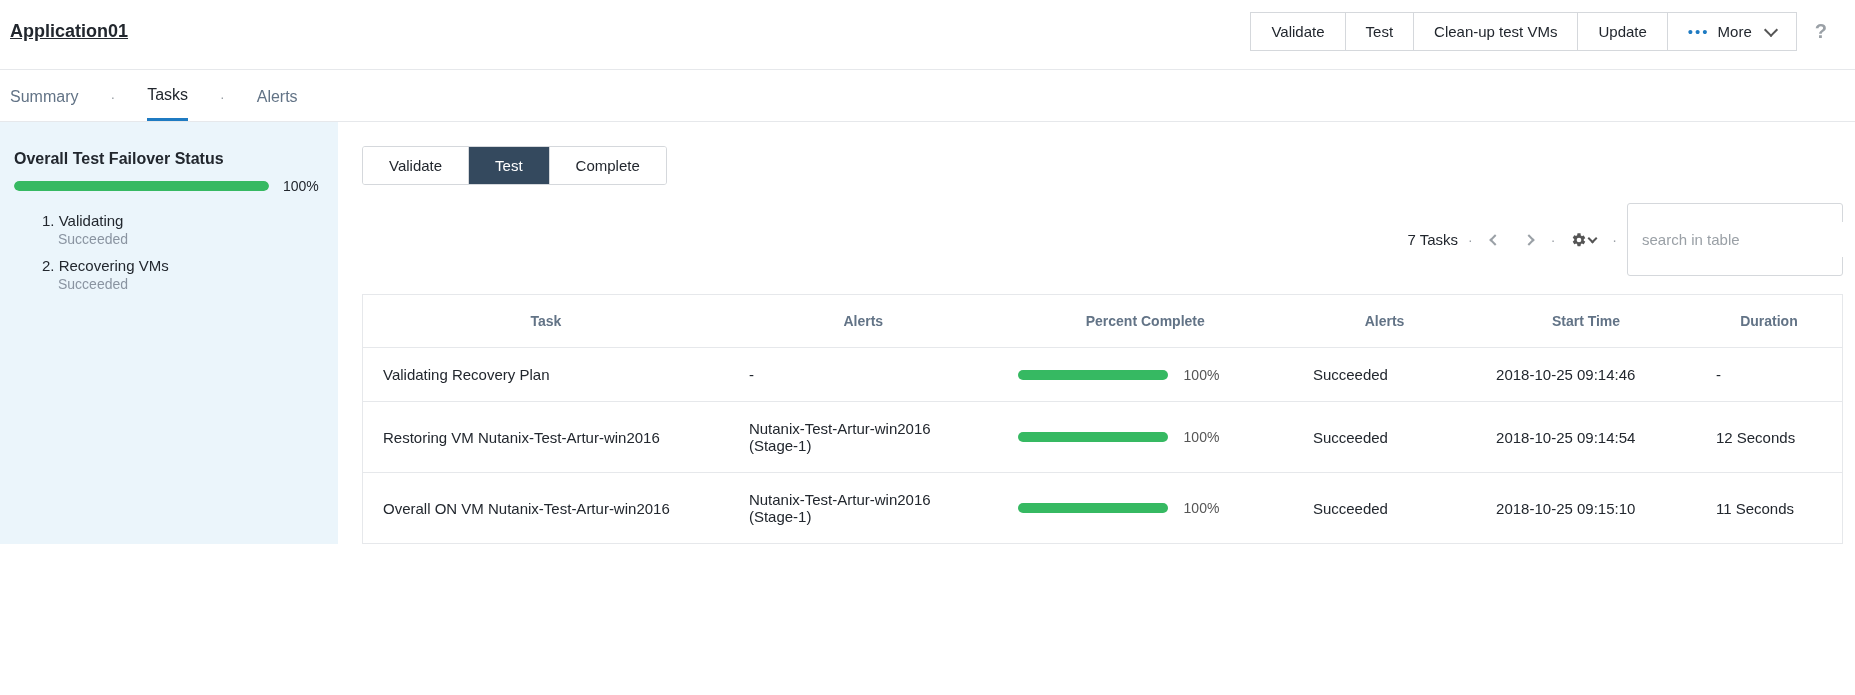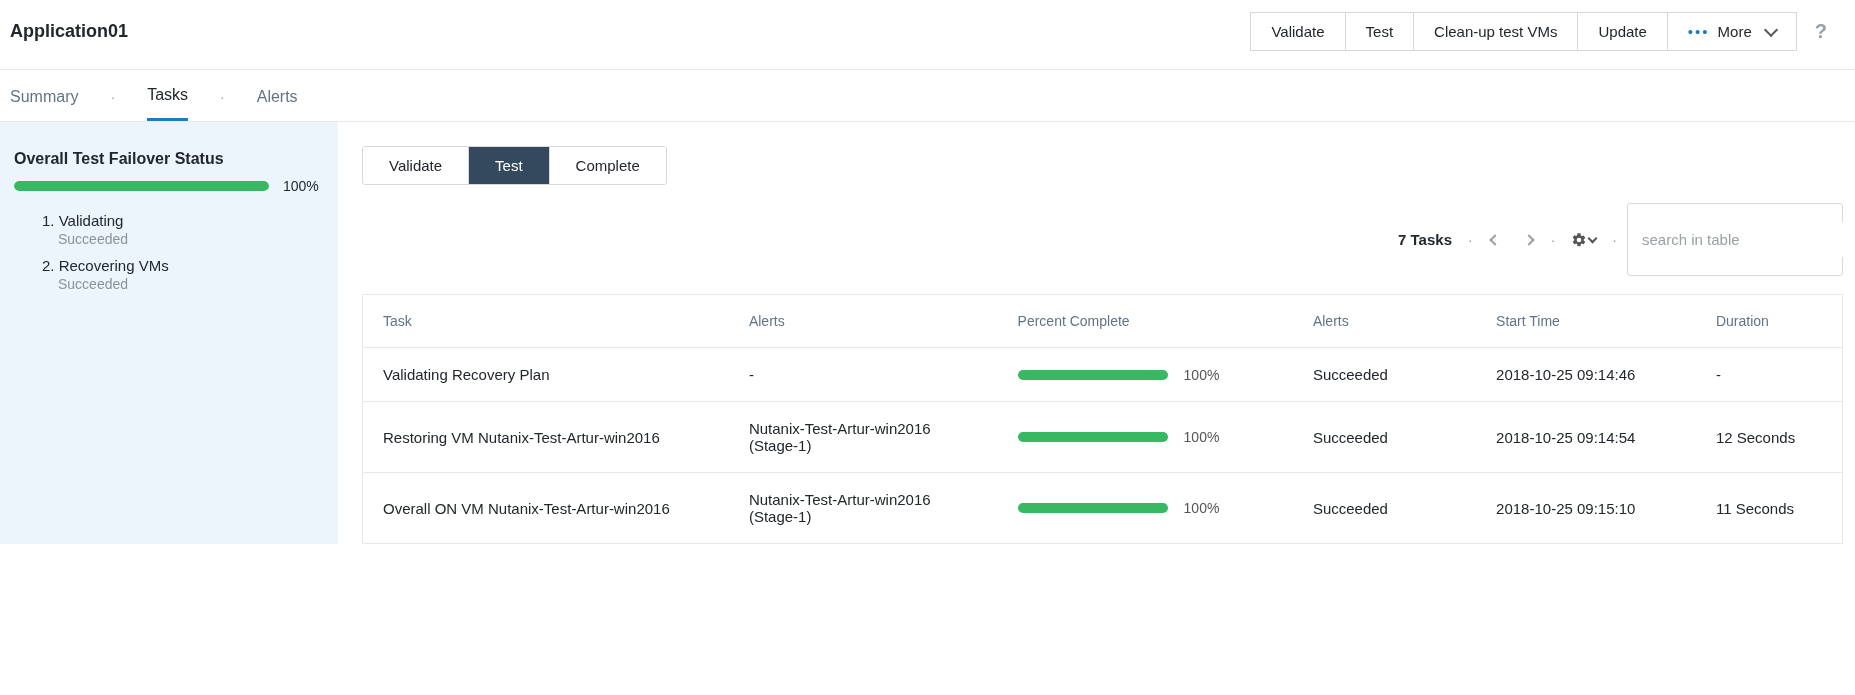--- a/index.html
+++ b/index.html
@@ -1,19 +1,19 @@
 <!DOCTYPE html>
 <html><head>
 <meta charset="utf-8">
 <style>
 * { box-sizing: border-box; margin: 0; padding: 0; }
 body { font-family: -apple-system, BlinkMacSystemFont, "Segoe UI", Helvetica, Arial, sans-serif; font-size: 14px; color: #22272E; background: #fff; width: 1855px; }
 
 .header-bar { display: flex; align-items: center; justify-content: space-between; padding: 12px 10px 18px 10px; border-bottom: 1px solid #E6E8EB; }
-.app-title { font-size: 18px; font-weight: 600; color: #22272E; }
+.app-title { font-size: 18px; font-weight: 600; color: #22272E; text-decoration: underline; }
 .header-actions { display: flex; align-items: center; gap: 0; }
 .btn { background: #fff; border: 1px solid #D5D8DC; padding: 10px 20px; font-size: 15px; color: #22272E; cursor: pointer; display: inline-flex; align-items: center; gap: 8px; }
 .btn + .btn { margin-left: -1px; }
 .help-icon { background: none; border: none; color: #9aa0a6; font-size: 20px; padding: 0 18px; cursor: pointer; font-weight: 600; }
 .more-ellipsis { color: #1F7BC2; letter-spacing: 2px; }
 .chevron-down { width: 10px; height: 10px; border-right: 2px solid #555; border-bottom: 2px solid #555; transform: rotate(45deg); margin-top: -4px; margin-left: 6px; }
 
 .tabs-bar { display: flex; align-items: center; gap: 32px; padding: 16px 4px 0 10px; border-bottom: 1px solid #E6E8EB; }
 .tab { color: #627386; font-size: 16px; padding-bottom: 14px; cursor: pointer; }
 .tab.active { color: #22272E; font-weight: 500; border-bottom: 3px solid #1F7BC2; text-align: right; }
@@ -33,36 +33,36 @@
 .step-status { font-size: 14px; color: #8A94A1; margin-top: 2px; padding-left: 16px; }
 
 .main { flex: 1; padding: 24px 0 0 24px; }
 
 .seg-control { display: inline-flex; border: 1px solid #D5D8DC; border-radius: 3px; overflow: hidden; }
 .seg-btn { background: #fff; border: none; padding: 10px 26px; font-size: 15px; color: #22272E; cursor: pointer; }
 .seg-btn + .seg-btn { border-left: 1px solid #D5D8DC; }
 .seg-btn.active { background: #34495E; color: #fff; }
 
 .table-controls { display: flex; align-items: center; justify-content: flex-end; gap: 10px; padding: 18px 12px 18px 0; }
-.task-count { font-size: 15px; color: #22272E; margin-right: 6px; font-weight: bold;}
+.task-count { font-size: 15px; color: #22272E; }
 .ctrl-sep { color: #9aa0a6; }
 .pager-btn { background: none; border: none; cursor: pointer; padding: 4px 8px; }
 .arrow-l, .arrow-r { width: 8px; height: 8px; border-top: 2px solid #9aa0a6; border-right: 2px solid #9aa0a6; display: inline-block; }
 .arrow-l { transform: rotate(-135deg); }
 .arrow-r { transform: rotate(45deg); }
 .gear-btn { background: none; border: none; cursor: pointer; padding: 4px 6px; color: #555; display: inline-flex; align-items: center; gap: 2px; }
 .gear-svg { width: 16px; height: 16px; }
 .gear-chev { width: 7px; height: 7px; border-right: 2px solid #555; border-bottom: 2px solid #555; transform: rotate(45deg); margin-top: -3px;}
 .search-wrap { display: flex; align-items: center; border: 1px solid #D5D8DC; border-radius: 3px; width: 216px; padding: 18px 10px; }
 .search-input { border: none; outline: none; font-size: 15px; padding: 9px 4px; flex: 1; color: #627386; }
 .search-input::placeholder { color: #9aa0a6; }
 .search-icon { width: 15px; height: 15px; color: #555; }
 
 .tasks-table { width: calc(100% - 12px); border-collapse: collapse; }
-.tasks-table thead th { text-align: left; font-weight: 400; font-size: 14px; color: #627386; padding: 18px 20px; border-top: 1px solid #E6E8EB; border-bottom: 1px solid #E6E8EB; background: #fff; }
+.tasks-table thead th { text-align: center; font-weight: 700; font-size: 14px; color: #627386; padding: 18px 20px; border-top: 1px solid #E6E8EB; border-bottom: 1px solid #E6E8EB; background: #fff; }
 .tasks-table thead th:first-child { border-left: 1px solid #E6E8EB; }
 .tasks-table thead th:last-child { border-right: 1px solid #E6E8EB; }
 .tasks-table tbody td { padding: 18px 20px; border-bottom: 1px solid #E6E8EB; font-size: 15px; color: #22272E; vertical-align: middle; }
 .tasks-table tbody td:first-child { border-left: 1px solid #E6E8EB; }
 .tasks-table tbody td:last-child { border-right: 1px solid #E6E8EB; }
 .col-task { width: 300px; }
 .col-entity { width: 220px; }
 .col-pct { width: 240px; }
 .col-status { width: 150px; }
 .col-start { width: 180px; }

